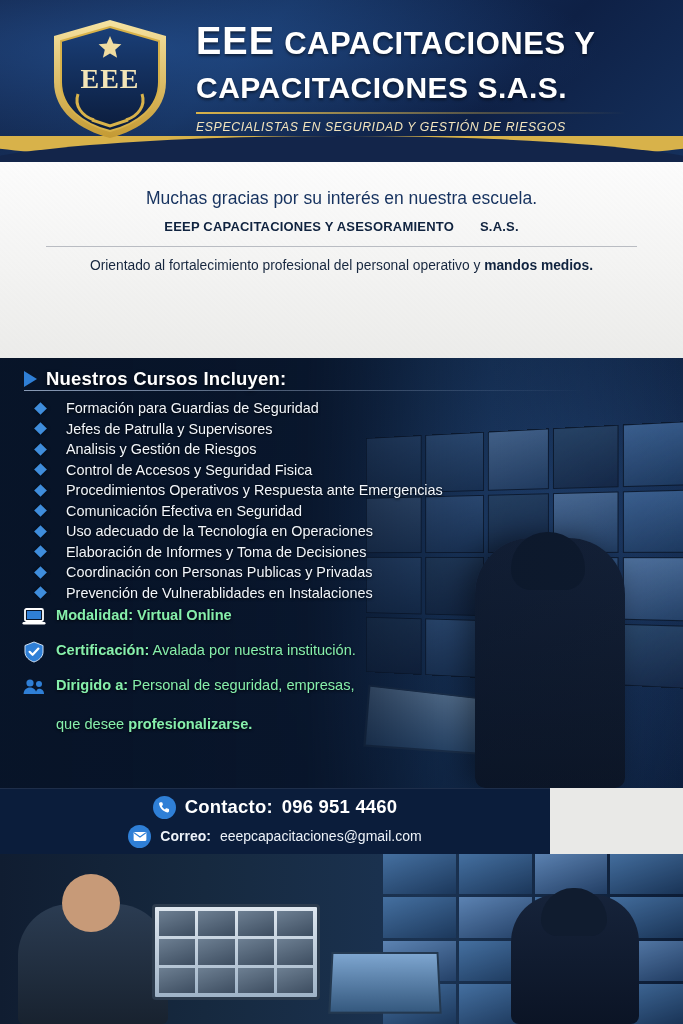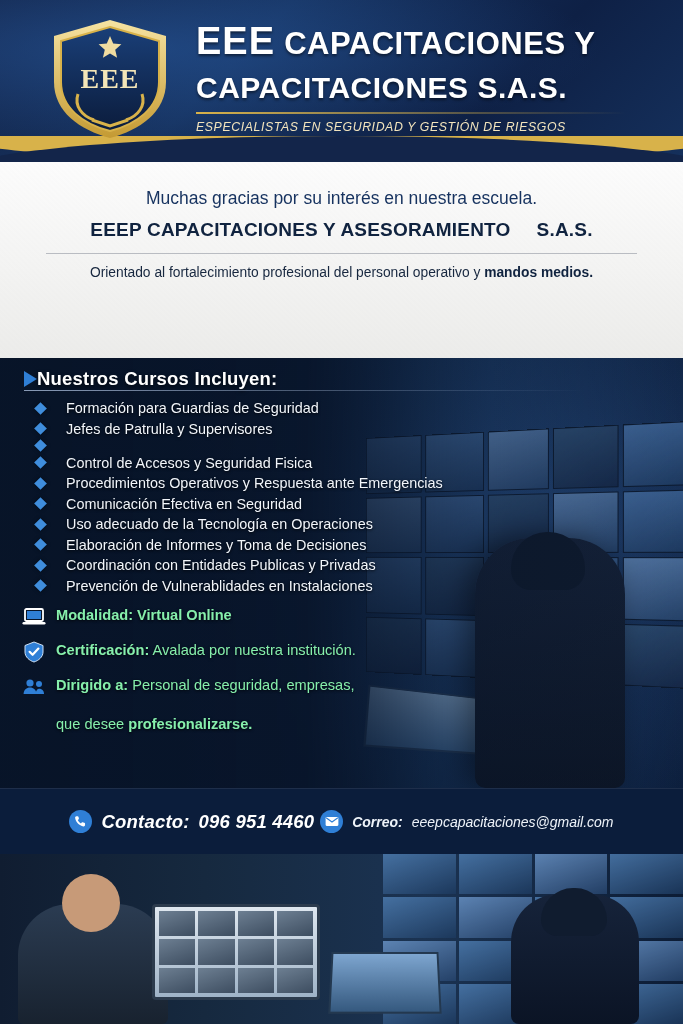--- a/index.html
+++ b/index.html
@@ -104,21 +104,21 @@
     padding: 26px 40px 0 40px;
     text-align: center;
     color: #11284e;
   }
   .intro-1 {
     font-size: 17.5px;
     color: #16325f;
     margin-bottom: 10px;
   }
   .intro-2 {
-    font-size: 19px;
+    font-size: 13px;
     font-weight: bold;
     color: #10233f;
     margin-bottom: 12px;
     letter-spacing: .2px;
   }
   .intro-2 .sas { margin-left: 26px; }
   .intro-rule {
     height: 1px;
     background: #b9bcc2;
     margin: 0 6px 11px 6px;
@@ -201,20 +201,21 @@
     background: linear-gradient(90deg, rgba(8,20,40,.96) 0%, rgba(8,20,40,.90) 45%, rgba(8,20,40,.35) 72%, rgba(8,20,40,.15) 100%);
   }
 
   .courses-head {
     position: absolute;
     top: 4px; left: 0;
     width: 683px;
     padding: 6px 0 6px 24px;
     display: flex;
     align-items: center;
+    gap: 9px;
   }
   .courses-head .arrow {
     width: 0; height: 0;
     border-left: 13px solid #2f7fd6;
     border-top: 8px solid transparent;
     border-bottom: 8px solid transparent;
   }
   .courses-head .title {
     color: #ffffff;
     font-size: 18.5px;
@@ -276,30 +277,30 @@
     line-height: 1.35;
     text-shadow: 0 1px 3px rgba(0,0,0,.85);
   }
   .info-txt b { font-weight: bold; }
   .info-lbl { font-weight: bold; }
 
   
   .contact {
     position: absolute;
     top: 788px; left: 0;
-    width: 683px; height: 66px;
+    width: 550px; height: 66px;
     background: linear-gradient(180deg,#0e2palette 0%, #0c1e3d 100%);
     background: linear-gradient(180deg,#102palette 0%,#0c1e3d 100%);
     background-color: #0b1d3b;
     border-top: 1px solid rgba(255,255,255,.08);
     display: flex;
+    flex-direction: column;
     align-items: center;
     justify-content: center;
     gap: 6px;
-    font-style: italic;
   }
   .contact-row { display: flex; align-items: center; gap: 9px; }
   .contact-phone { color: #fff; font-size: 18.5px; font-weight: bold; letter-spacing: .2px; }
   .contact-mail { color: #eef3f9; font-size: 14px; }
   .contact-mail b { font-weight: bold; }
   .circle-ico {
     width: 23px; height: 23px;
     border-radius: 50%;
     background: #2f7fd6;
     display: flex; align-items: center; justify-content: center;
@@ -474,20 +475,21 @@
       <div class="course-item">
         <span class="diamond"></span>
         <span>Formación para Guardias de Seguridad</span>
       </div>
       <div class="course-item">
         <span class="diamond"></span>
         <span>Jefes de Patrulla y Supervisores</span>
       </div>
       <div class="course-item">
         <span class="diamond"></span>
+        <span>Analisis y Gestión de Riesgos</span>
       </div>
       <div class="course-item">
         <span class="diamond"></span>
         <span>Control de Accesos y Seguridad Fisica</span>
       </div>
       <div class="course-item">
         <span class="diamond"></span>
         <span>Procedimientos Operativos y Respuesta ante Emergencias</span>
       </div>
       <div class="course-item">
@@ -497,21 +499,21 @@
       <div class="course-item">
         <span class="diamond"></span>
         <span>Uso adecuado de la Tecnología en Operaciones</span>
       </div>
       <div class="course-item">
         <span class="diamond"></span>
         <span>Elaboración de Informes y Toma de Decisiones</span>
       </div>
       <div class="course-item">
         <span class="diamond"></span>
-        <span>Coordinación con Entidades Publicas y Privadas</span>
+        <span>Coordinación con Personas Publicas y Privadas</span>
       </div>
       <div class="course-item">
         <span class="diamond"></span>
         <span>Prevención de Vulnerablidades en Instalaciones</span>
       </div>
     </div>
 
     <div class="info-block">
 
       <div class="info-row">

